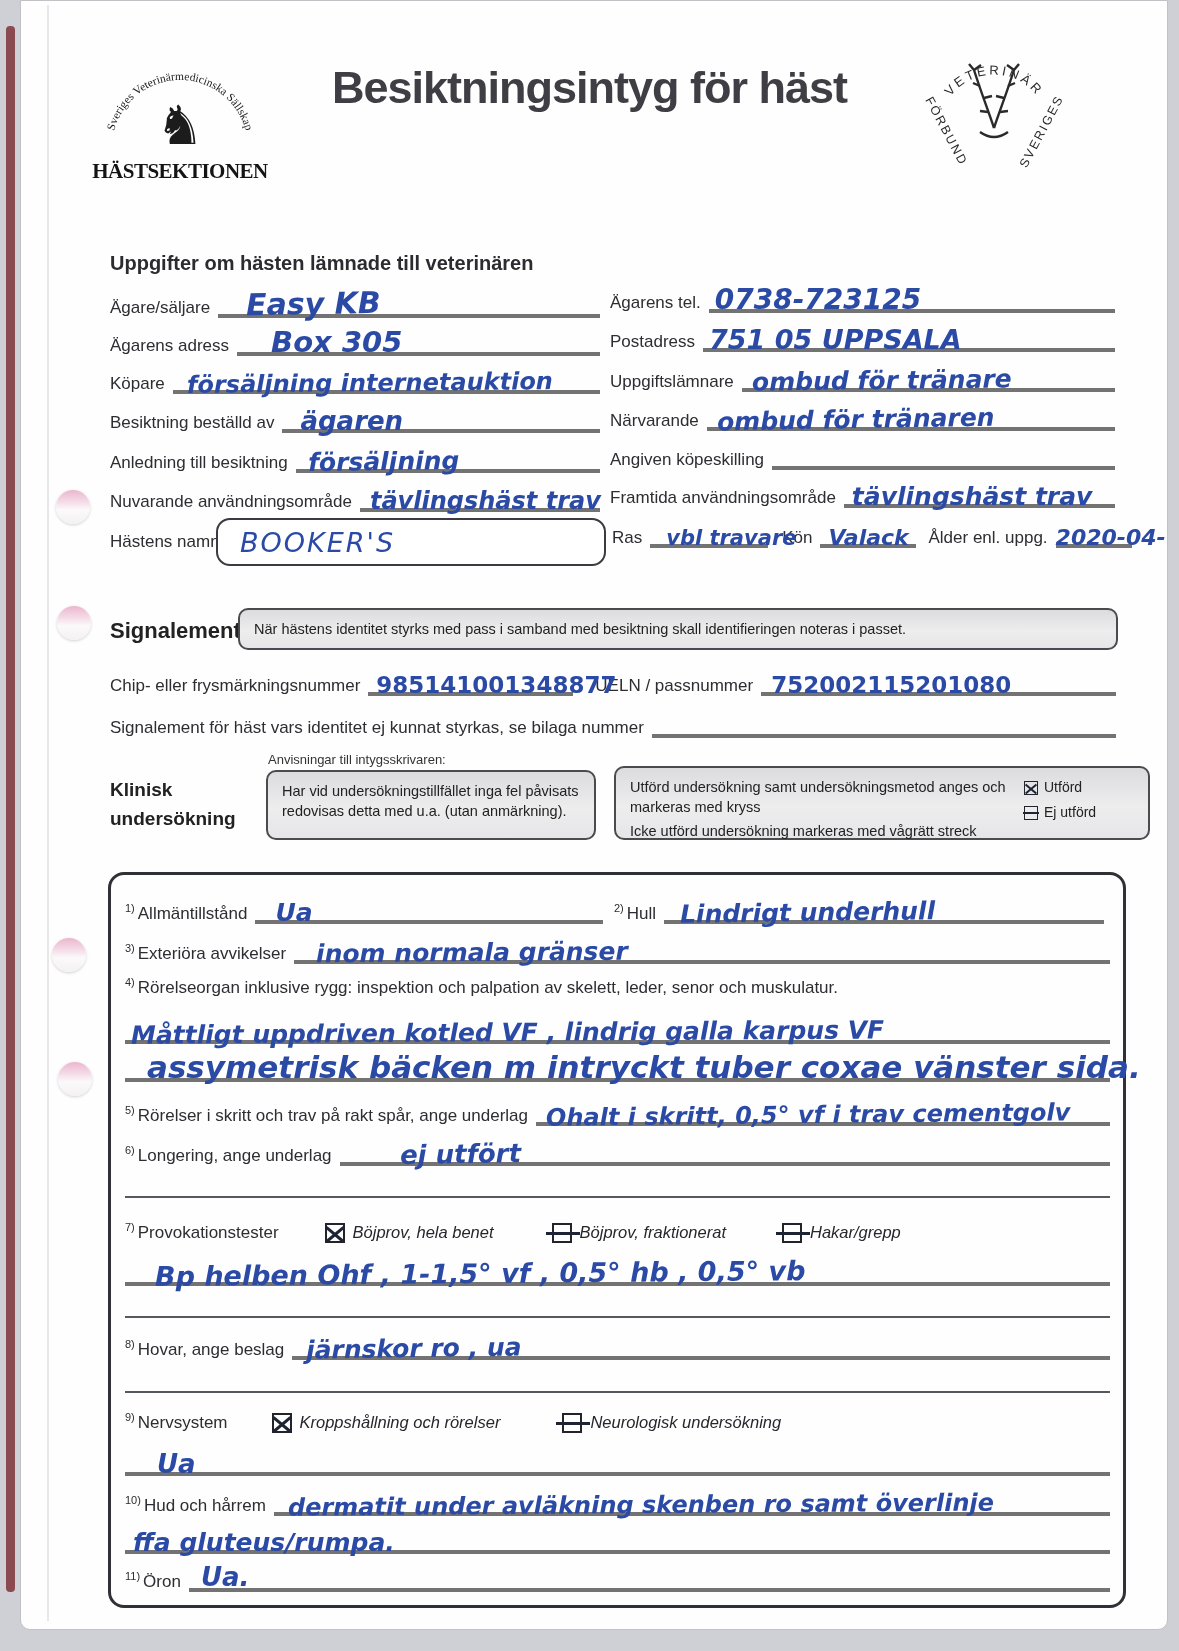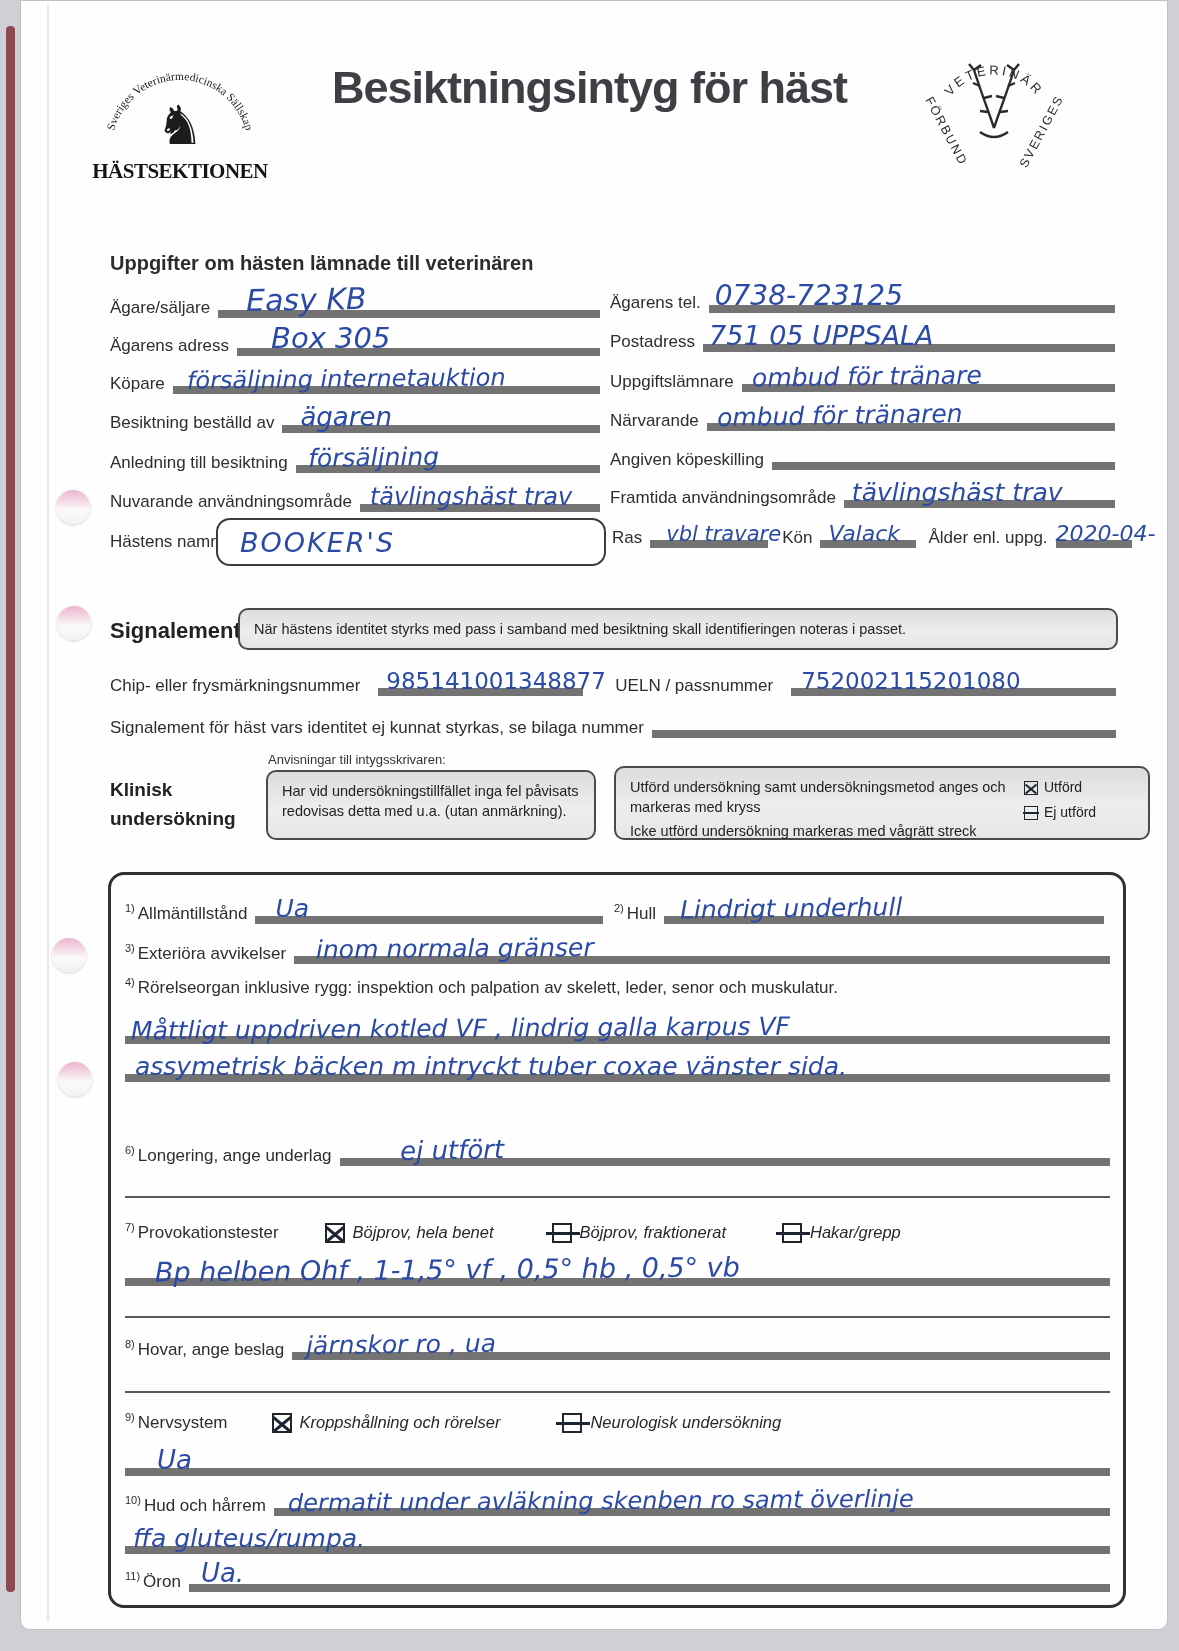--- a/index.html
+++ b/index.html
@@ -12,21 +12,21 @@
   .edge-strip{position:absolute;left:6px;top:26px;width:9px;height:1566px;
               background:#8a4a50;border-radius:4px;}
   .punch{position:absolute;width:34px;height:34px;border-radius:50%;
          background:linear-gradient(180deg,#ecb6ce 0%,#f4dde8 36%,#fbf9fa 58%,#f4f1f3 100%);
          box-shadow:0 1px 3px rgba(0,0,0,.18);}
   .title{font-weight:bold;color:#3e3e44;font-size:45px;letter-spacing:-1px;}
   .h-sec{font-weight:bold;color:#2b2b30;font-size:20px;}
   .lbl{font-size:17px;color:#2d2d32;white-space:nowrap;}
   .supn{font-size:11px;vertical-align:super;margin-right:3px;color:#2d2d32;}
   .row{position:absolute;display:flex;align-items:flex-end;}
-  .line{position:relative;flex:1;border-bottom:8px solid #737373;margin-left:8px;height:100%;}
+  .line{position:relative;flex:1;border-bottom:4px solid #737373;margin-left:8px;height:100%;font-weight:bold;}
   .line.fix{flex:none;}
   .hw{position:absolute;left:12px;bottom:-5px;font-family:"DejaVu Sans",sans-serif;
       font-style:italic;color:#2a4aa5;white-space:nowrap;line-height:1;}
   .notebox{position:absolute;border:2px solid #4a4a4f;border-radius:10px;
            background:linear-gradient(180deg,#dcdcdf 0%,#ededee 55%,#e6e6e8 100%);
            color:#222;font-size:14.5px;line-height:20px;padding:9px 14px;box-sizing:border-box;}
   .mainbox{position:absolute;left:108px;top:872px;width:1012px;height:730px;
            border:3px solid #303036;border-radius:16px;background:transparent;}
   .blank-line{position:absolute;border-bottom:2px solid #55595e;}
   .namebox{position:absolute;border:2.5px solid #3a3a40;border-radius:14px;background:#fff;}
@@ -183,21 +183,21 @@
     <span class="line">
       <span class="hw" style="font-size:22px;left:0;">2020-04-</span>
     </span>
   </div>
 
   <div class="abs" style="left:110px;top:618px;font-size:22px;font-weight:bold;color:#222;">Signalement</div>
   <div class="notebox" style="left:238px;top:608px;width:880px;height:42px;">
     <span>När hästens identitet styrks med pass i samband med besiktning skall identifieringen noteras i passet.</span>
   </div>
 
-  <div class="row" style="left:110px;top:664px;width:1006px;height:32px;gap:10px;">
+  <div class="row" style="left:110px;top:664px;width:1006px;height:32px;">
     <span class="lbl">Chip- eller frysmärkningsnummer</span>
     <span class="line fix" style="width:205px;">
       <span class="hw" style="font-size:23px;left:8px;font-style:normal;">985141001348877</span>
     </span>
     <span class="lbl" style="margin-left:22px;">UELN / passnummer</span>
     <span class="line">
       <span class="hw" style="font-size:23px;left:10px;font-style:normal;">752002115201080</span>
     </span>
   </div>
 
@@ -261,24 +261,30 @@
   <div class="abs lbl" style="left:125px;top:976px;">
     <sup class="supn">4)</sup><span>Rörelseorgan inklusive rygg: inspektion och palpation av skelett, leder, senor och muskulatur.</span>
   </div>
   <div class="row" style="left:125px;top:1008px;width:985px;height:36px;">
     <span class="line" style="margin-left:0;">
       <span class="hw" style="font-size:25px;left:6px;transform:rotate(-0.4deg);">Måttligt uppdriven kotled VF , lindrig galla karpus VF</span>
     </span>
   </div>
   <div class="row" style="left:125px;top:1046px;width:985px;height:36px;">
     <span class="line" style="margin-left:0;">
-      <span class="hw" style="font-size:25px;left:10px;">assymetrisk bäcken m intryckt tuber coxae vänster sida.</span>
-    </span>
-  </div>
-
+      <span class="hw" style="font-size:31px;left:22px;">assymetrisk bäcken m intryckt tuber coxae vänster sida.</span>
+    </span>
+  </div>
+
+  <div class="row" style="left:125px;top:1092px;width:985px;height:34px;">
+    <span class="lbl"><sup class="supn">5)</sup><span>Rörelser i skritt och trav på rakt spår, ange underlag</span></span>
+    <span class="line">
+      <span class="hw" style="font-size:24px;left:10px;transform:rotate(-0.6deg);">Ohalt i skritt, 0,5° vf i trav  cementgolv</span>
+    </span>
+  </div>
 
   <div class="row" style="left:125px;top:1132px;width:985px;height:34px;">
     <span class="lbl"><sup class="supn">6)</sup><span>Longering, ange underlag</span></span>
     <span class="line">
       <span class="hw" style="font-size:26px;left:60px;transform:rotate(-1deg);">ej utfört</span>
     </span>
   </div>
 
   <div class="blank-line" style="left:125px;top:1166px;width:985px;height:30px;"></div>
 

